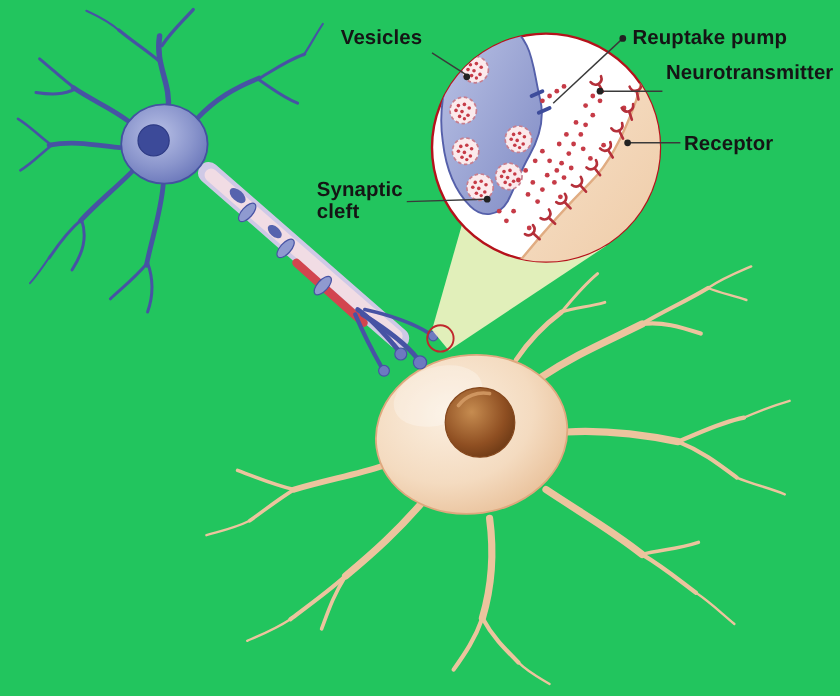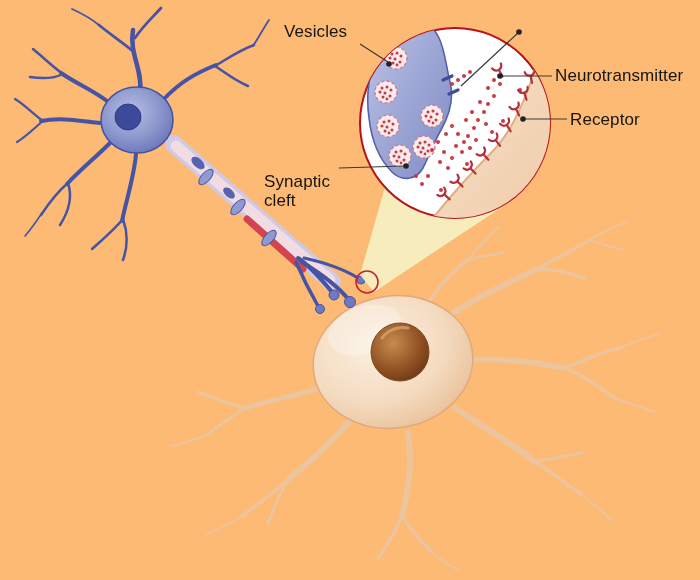--- a/index.html
+++ b/index.html
@@ -1,25 +1,26 @@
 <!DOCTYPE html>
 <html><head>
 <meta charset="utf-8">
 <style>
   html,body{margin:0;padding:0;background:#fff;}
   .stage{
-    position:relative;width:700px;height:580px;background:#fdba74;overflow:hidden;
+    position:relative;width:700px;height:580px;background:#22c55e;overflow:hidden;
     font-family:"Liberation Sans",sans-serif;
+    font-weight:bold;
   }
   .stage svg{position:absolute;left:0;top:0;}
   .label{
     position:absolute;color:#151515;font-size:17px;line-height:19px;
     white-space:nowrap;letter-spacing:.1px;
   }
-  .label.two-line{white-space:normal;margin-top:24px;}
+  .label.two-line{white-space:normal;}
 </style>
 </head>
 <body>
 
 <div class="stage">
 
 <svg width="700" height="580" viewBox="0 0 700 580">
   <defs>
     <radialGradient id="somaBlueGrad" cx="42%" cy="38%" r="75%">
       <stop offset="0%" stop-color="#b8c0e6"></stop>
@@ -247,20 +248,21 @@
     <line x1="500" y1="76" x2="552" y2="76"></line>
     <circle cx="500" cy="76" r="2.8" fill="#222" stroke="none"></circle>
     <line x1="523" y1="119" x2="567" y2="119"></line>
     <circle cx="523" cy="119" r="2.8" fill="#222" stroke="none"></circle>
     <line x1="339" y1="168" x2="404" y2="166"></line>
     <circle cx="406" cy="166" r="2.8" fill="#222" stroke="none"></circle>
   </g>
 </svg>
 
 <div class="label" style="left:284px;top:22px;">Vesicles</div>
-<div class="label" style="left:555px;top:66px;">Neurotransmitter</div>
+<div class="label" style="left:527px;top:22px;">Reuptake pump</div>
+<div class="label" style="left:555px;top:51px;">Neurotransmitter</div>
 <div class="label" style="left:570px;top:110px;text-align:right;">Receptor</div>
 <div class="label two-line" style="left:264px;top:148px;width:80px;">
   <span style="display:block;">Synaptic</span>
   <span style="display:block;">cleft</span>
 </div>
 
 </div>
 
 </body></html>

